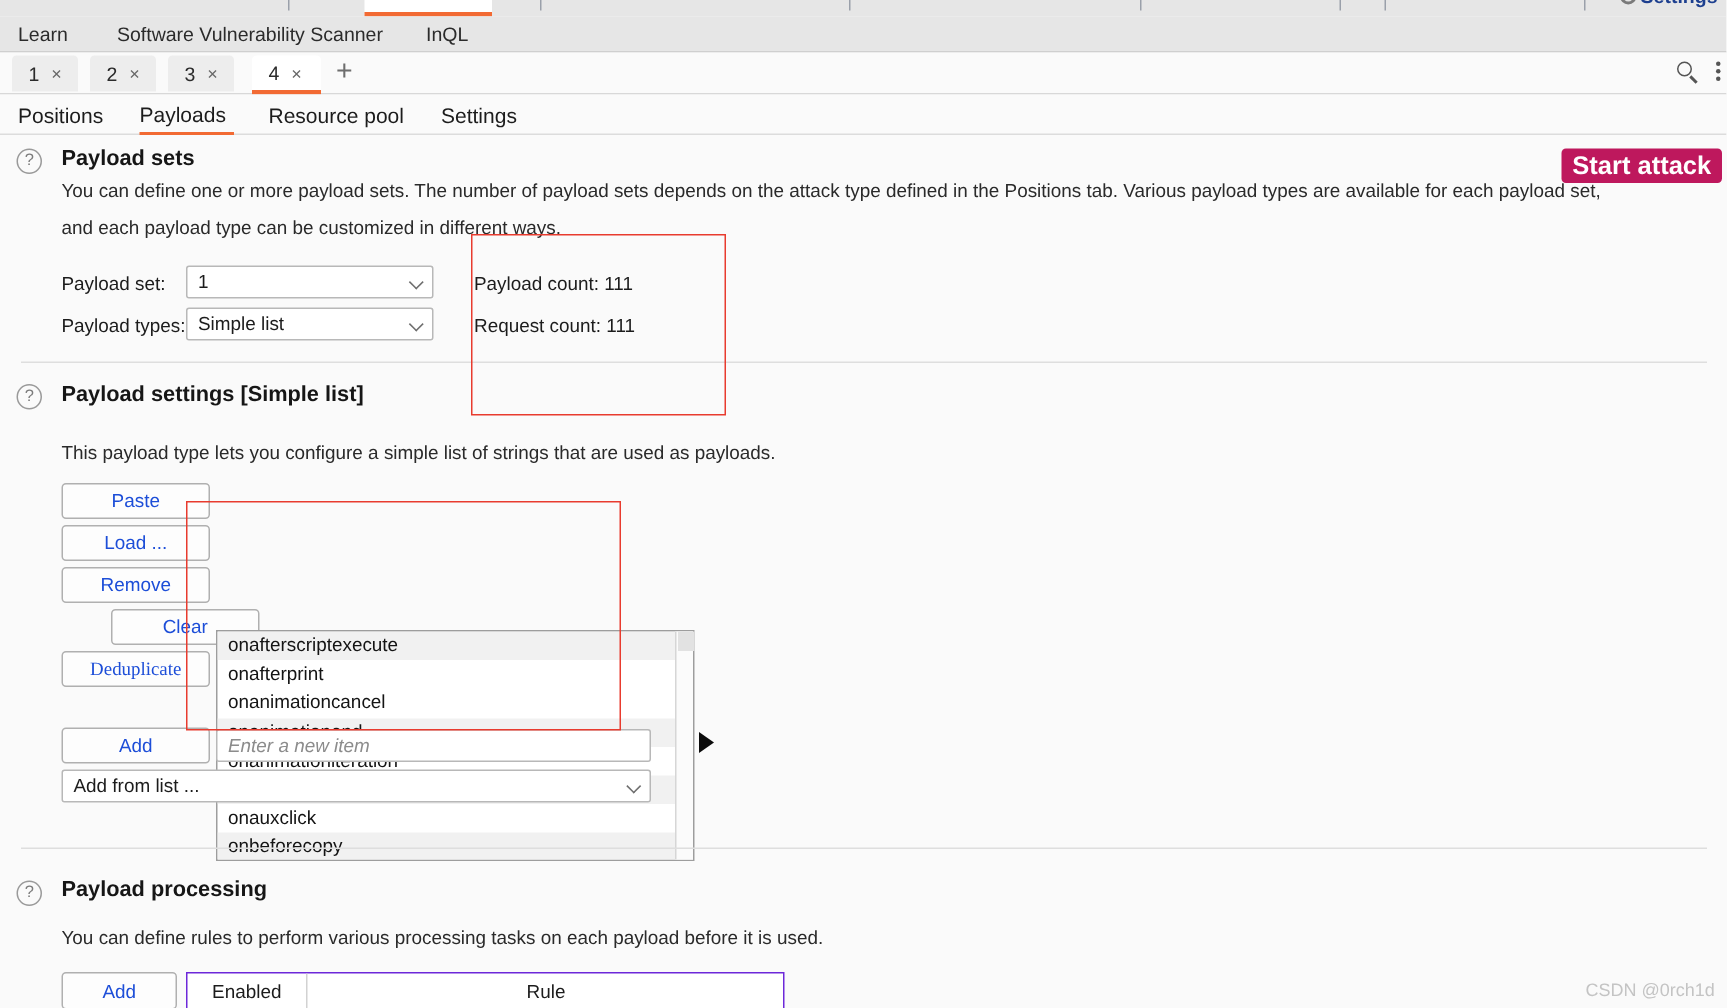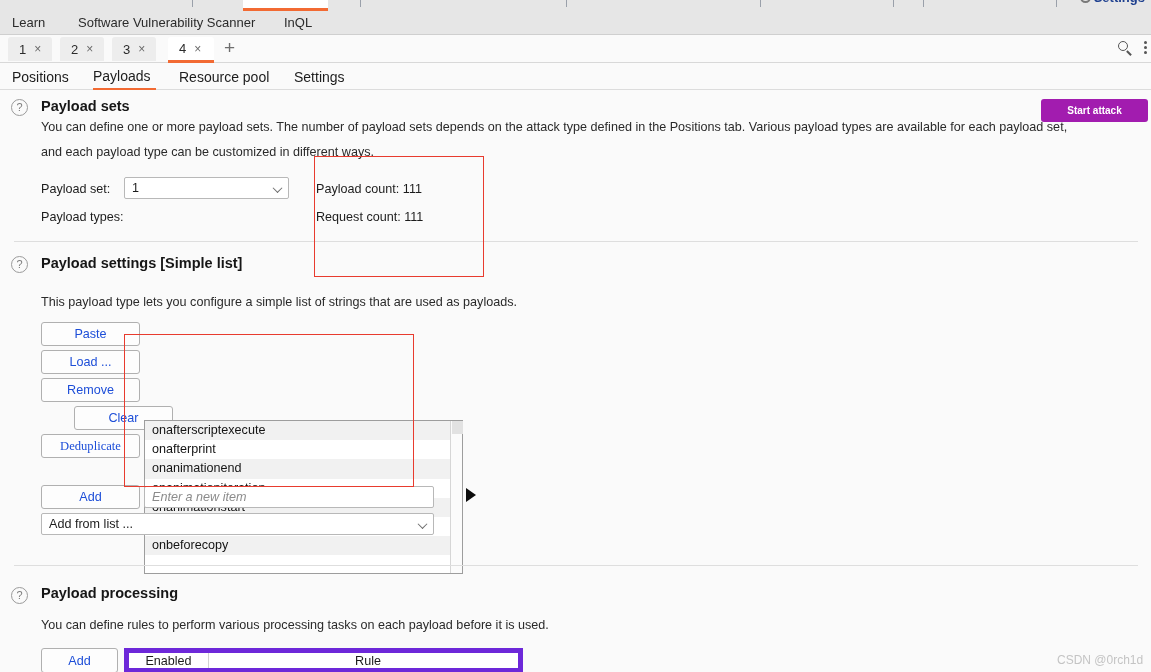--- a/index.html
+++ b/index.html
@@ -144,30 +144,30 @@
   }
 
   .textinput {
     position: absolute; height: 22px; background: #fff; border: 1px solid #b8b8b8;
     border-radius: 2px; padding: 0 7px; font-size: 12.6px; color: #1c1c1c;
     font-family: "Liberation Sans", sans-serif;
   }
   .textinput::placeholder { color: #8c8c8c; font-style: italic; }
 
   
-  .pp-table { position: absolute; border: 5px solid #6d28d9; background: #fff; }
+  .pp-table { position: absolute; border: 1px solid #6d28d9; background: #fff; }
   .pp-hcell {
     position: absolute; top: 0; height: 100%; display: flex; align-items: center;
     justify-content: center; font-size: 12.6px; color: #1c1c1c;
   }
   .pp-div { position: absolute; top: 0; width: 1px; height: 100%; background: #d2d2d2; }
 
   .start-attack {
-    position: absolute; background: #a21caf; color: #fff; font-weight: bold;
-    font-size: 10px; border: none; border-radius: 3px; cursor: pointer;
+    position: absolute; background: #be185d; color: #fff; font-weight: bold;
+    font-size: 17px; border: none; border-radius: 3px; cursor: pointer;
     display: flex; align-items: center; justify-content: center;
     font-family: "Liberation Sans", sans-serif;
   }
 
   .annot-rect { position: absolute; border: 1.5px solid #e83b2e; pointer-events: none; }
 
   .watermark {
     position: absolute; font-size: 12px; color: #c4c4c4; white-space: nowrap;
     font-family: "Liberation Sans", sans-serif;
   }
@@ -243,40 +243,45 @@
     <div class="sect-desc" style="left:41px; top:29px; width:1090px;">You can define one or more payload sets. The number of payload sets depends on the attack type defined in the Positions tab. Various payload types are available for each payload set,</div>
     <div class="sect-desc" style="left:41px; top:54px; width:600px;">and each payload type can be customized in different ways.</div>
 
     <div class="flabel" style="left:41px; top:92px;text-align:center;">Payload set:</div>
     <div class="combo" style="left:124px; top:87px; width:165px;">
       <span>1</span>
       <span class="chev"></span>
     </div>
 
     <div class="flabel" style="left:41px; top:120px;">Payload types:</div>
+    <div class="combo" style="left:124px; top:115px; width:165px;">
+      <span>Simple list</span>
+      <span class="chev"></span>
+    </div>
 
     <div class="countline" style="left:316px; top:92px;">Payload count: 111</div>
     <div class="countline" style="left:316px; top:120px;">Request count: 111</div>
 
     <div class="hr" style="left:14px; top:151px; width:1124px;"></div>
 
     <div class="qicon" style="left:11px; top:166px;">?</div>
     <div class="sect-title" style="left:41px; top:165px;">Payload settings [Simple list]</div>
     <div class="sect-desc" style="left:41px; top:204px; width:800px;">This payload type lets you configure a simple list of strings that are used as payloads.</div>
 
     <div class="btn" style="left:41px; top:232px; width:99px;">Paste</div>
     <div class="btn" style="left:41px; top:260px; width:99px;">Load ...</div>
     <div class="btn" style="left:41px; top:288px; width:99px;">Remove</div>
     <div class="btn" style="left:41px; top:316px; width:99px;margin-left:33px;">Clear</div>
     <div class="btn" style="left:41px; top:344px; width:99px;font-family:Liberation Serif, serif;">Deduplicate</div>
     <div class="btn" style="left:41px; top:395px; width:99px;">Add</div>
 
     <div class="listbox" style="left:144px; top:330px; width:319px; height:154px;">
       <div class="listrow alt">onafterscriptexecute</div>
       <div class="listrow">onafterprint</div>
+      <div class="listrow">onanimationcancel</div>
       <div class="listrow alt">onanimationend</div>
       <div class="listrow">onanimationiteration</div>
       <div class="listrow alt">onanimationstart</div>
       <div class="listrow">onauxclick</div>
       <div class="listrow alt">onbeforecopy</div>
     </div>
     <div class="vscroll" style="left:450px; top:331px; width:12px; height:152px;">
       <div class="vthumb" style="top:0px; height:13px;"></div>
     </div>
 

